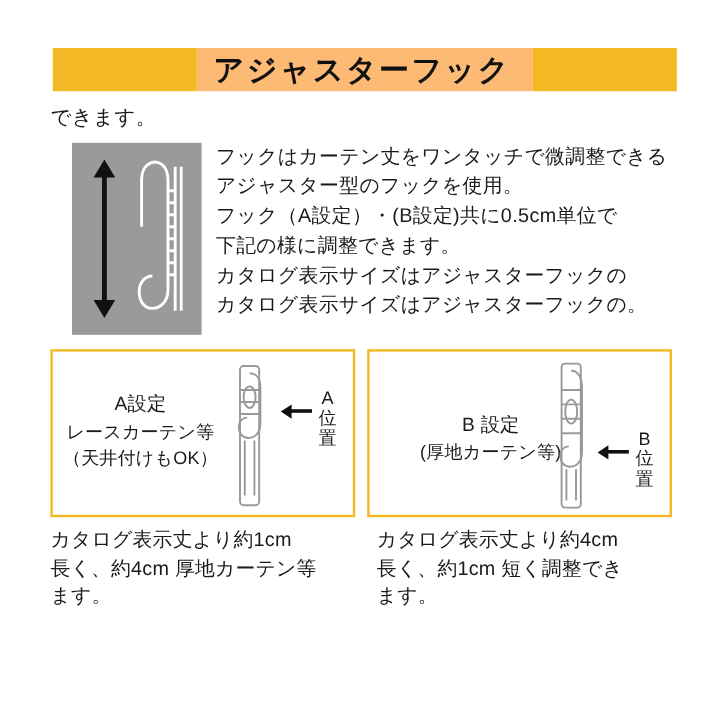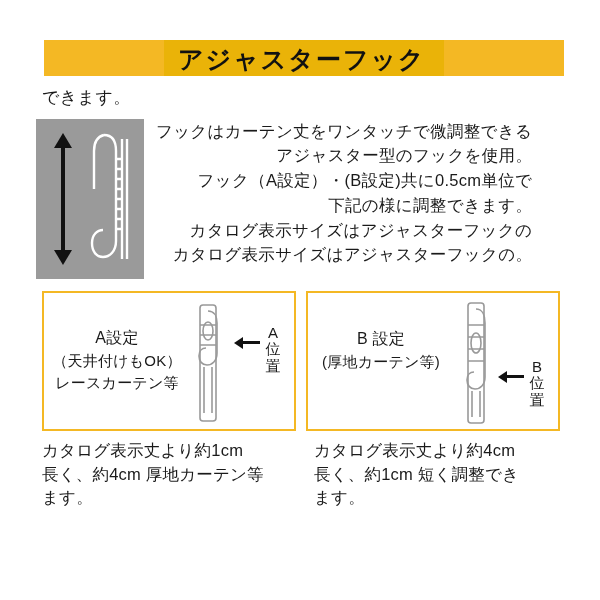--- a/index.html
+++ b/index.html
@@ -28,24 +28,24 @@
     align-items: stretch;
     height: 36px;
     margin-left: 8px;
   }
   .title-left-bar {
     width: 120px;
     background: #f4b824;
   }
   .title-box {
     flex: 0 0 auto;
-    background: #eab308;
+    background: #fdba74;
     padding: 0 18px 0 14px;
     display: flex;
-    align-items: flex-end;
+    align-items: center;
   }
   .title-text {
     font-size: 25px;
     font-weight: bold;
     letter-spacing: 2px;
     color: #111;
     white-space: nowrap;
   }
   .title-right-bar {
     flex: 1 1 auto;
@@ -58,22 +58,21 @@
     font-size: 17px;
     line-height: 1.45;
     letter-spacing: 0.4px;
   }
   .intro div { white-space: nowrap; }
 
   
   .mid {
     display: flex;
     margin-top: 8px;
-    margin-left: 0;
-    text-align: right;
+    margin-left: 24px;
   }
   .photo {
     width: 108px;
     height: 160px;
     background: #9a9a9a;
     position: relative;
     flex: 0 0 auto;
   }
   .arrow-col {
     position: absolute;
@@ -177,21 +176,21 @@
   .pos-arrow .head {
     position: absolute;
     left: 0; top: 0;
     width: 0; height: 0;
     border-top: 6px solid transparent;
     border-bottom: 6px solid transparent;
     border-right: 9px solid #111;
   }
   .panel-b .pos-label { top: 66px; }
   .panel-b .pos-arrow { top: 78px; }
-  .panel-b .panel-labels { top: 34px; }
+  .panel-b .panel-labels { top: 50px; margin-left: 28px; }
   .panel-b .panel-illus { right: 58px; top: 6px; }
 
   
   .captions {
     display: flex;
     gap: 22px;
     margin-top: 8px;
     margin-left: 6px;
   }
   .caption {
@@ -246,22 +245,22 @@
       <div>カタログ表示サイズはアジャスターフックの</div>
       <div>カタログ表示サイズはアジャスターフックの。</div>
     </div>
   </div>
 
   <div class="panels">
 
     <div class="panel panel-a">
       <div class="panel-labels">
         <div class="c panel-a-setting">A設定</div>
+        <div class="c">レースカーテン等</div>
         <div class="c">（天井付けもOK）</div>
-        <div class="c">レースカーテン等</div>
       </div>
       <div class="panel-illus">
         <svg width="48" height="126" viewBox="0 0 48 126">
           <g fill="none" stroke="#999999" stroke-width="1.6">
             <rect x="18" y="4" width="16" height="116" rx="3"></rect>
             <path d="M26 10 C32 10 35 15 35 22 L35 52"></path>
             <path d="M35 52 C35 60 30 64 25 64 C20 64 17 60 17 55 C17 50 20 47 24 47"></path>
             <path d="M22 66 L22 112"></path>
             <path d="M30 66 L30 112"></path>
             <path d="M18 24 L34 24 M18 34 L34 34 M18 44 L34 44"></path>

